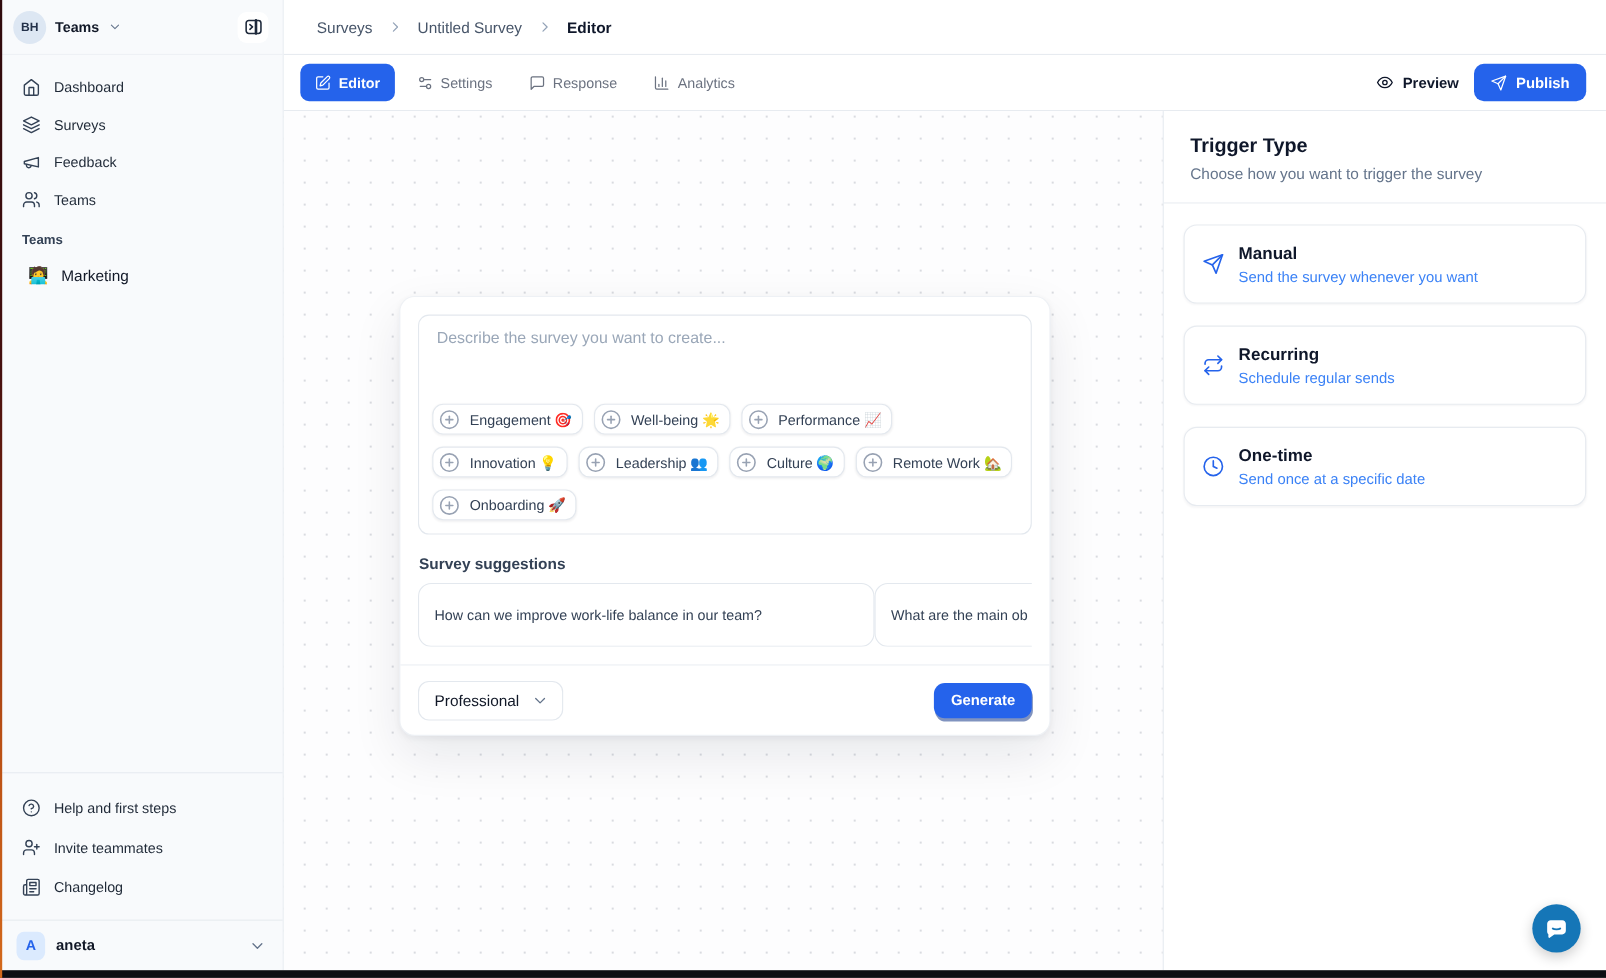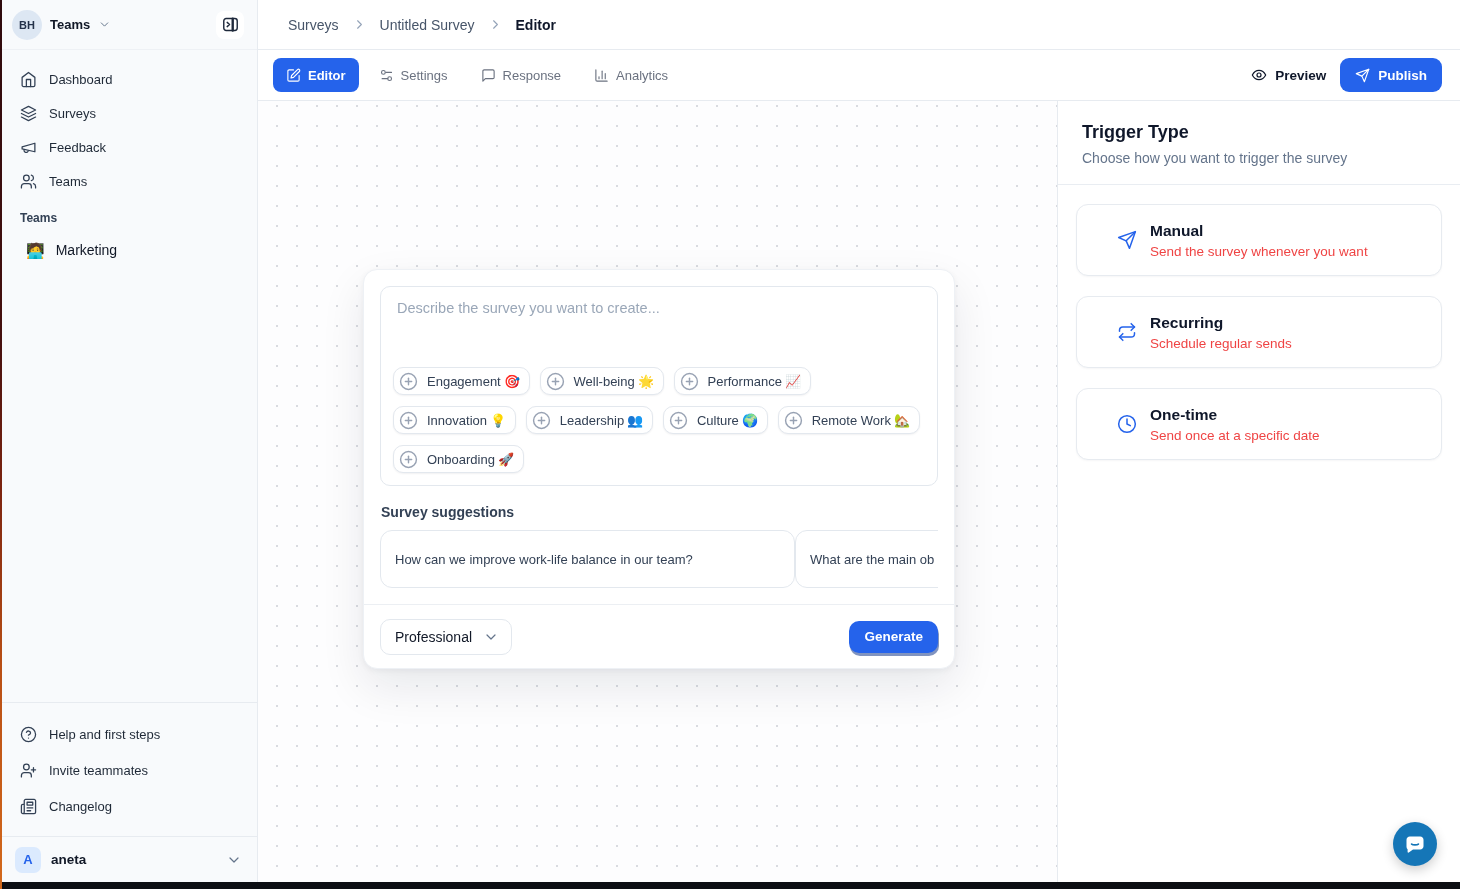--- a/index.html
+++ b/index.html
@@ -77,24 +77,24 @@
   .composer-bottom { border-top:1px solid #eceff3; height:64px; display:flex; align-items:center; justify-content:space-between; padding:0 16px; }
   .tone-select { display:flex; align-items:center; gap:11px; height:36px; padding:0 12px 0 14px; border:1px solid #e3e8ee; border-radius:10px; background:#fff; font-size:14px; color:#111827; cursor:pointer; font-family:inherit; }
   .generate-btn { height:32px; padding:0 15px; border:none; border-radius:10px; background:#2563eb; color:#fff; font-size:13.5px; font-weight:600; cursor:pointer; font-family:inherit; box-shadow:1px 3px 0 rgba(23,58,138,.55); }
 
   
   .trigger-panel { width:402px; flex:0 0 402px; background:#fff; display:flex; flex-direction:column; }
   .tp-header { padding:21px 24px 18px; border-bottom:1px solid #e9edf2; }
   .tp-title { font-size:18px; font-weight:700; color:#0f172a; }
   .tp-sub { margin-top:7px; font-size:14px; color:#64748b; }
   .tp-cards { padding:19px 18px; display:flex; flex-direction:column; gap:20px; }
-  .tp-card { display:flex; align-items:center; gap:13px; height:72px; padding:0 20px 0 40px; border:1px solid #e7ebf0; border-radius:12px; background:#fff; box-shadow:0 1px 2px rgba(15,23,42,.04); cursor:pointer; text-align:left; font-family:inherit; }
+  .tp-card { display:flex; align-items:center; gap:13px; height:72px; padding:0 20px 0 16px; border:1px solid #e7ebf0; border-radius:12px; background:#fff; box-shadow:0 1px 2px rgba(15,23,42,.04); cursor:pointer; text-align:left; font-family:inherit; }
   .tp-icon { width:20px; height:20px; color:#2563eb; flex:0 0 20px; }
   .tp-card-title { font-size:15.5px; font-weight:700; color:#0f172a; }
-  .tp-card-desc { margin-top:4px; font-size:13.5px; color:#ef4444; }
+  .tp-card-desc { margin-top:4px; font-size:13.5px; color:#3b82f6; }
 
   
   .chat-launcher { position:absolute; right:23px; bottom:23px; width:44px; height:44px; border-radius:50%; border:none; background:#1576b7; display:flex; align-items:center; justify-content:center; cursor:pointer; box-shadow:0 4px 12px rgba(0,0,0,.2); z-index:6; }
 
   svg.stroke { fill:none; stroke:currentColor; stroke-width:1.8; stroke-linecap:round; stroke-linejoin:round; }
 </style>
 </head>
 <body>
 
 <div class="app">

